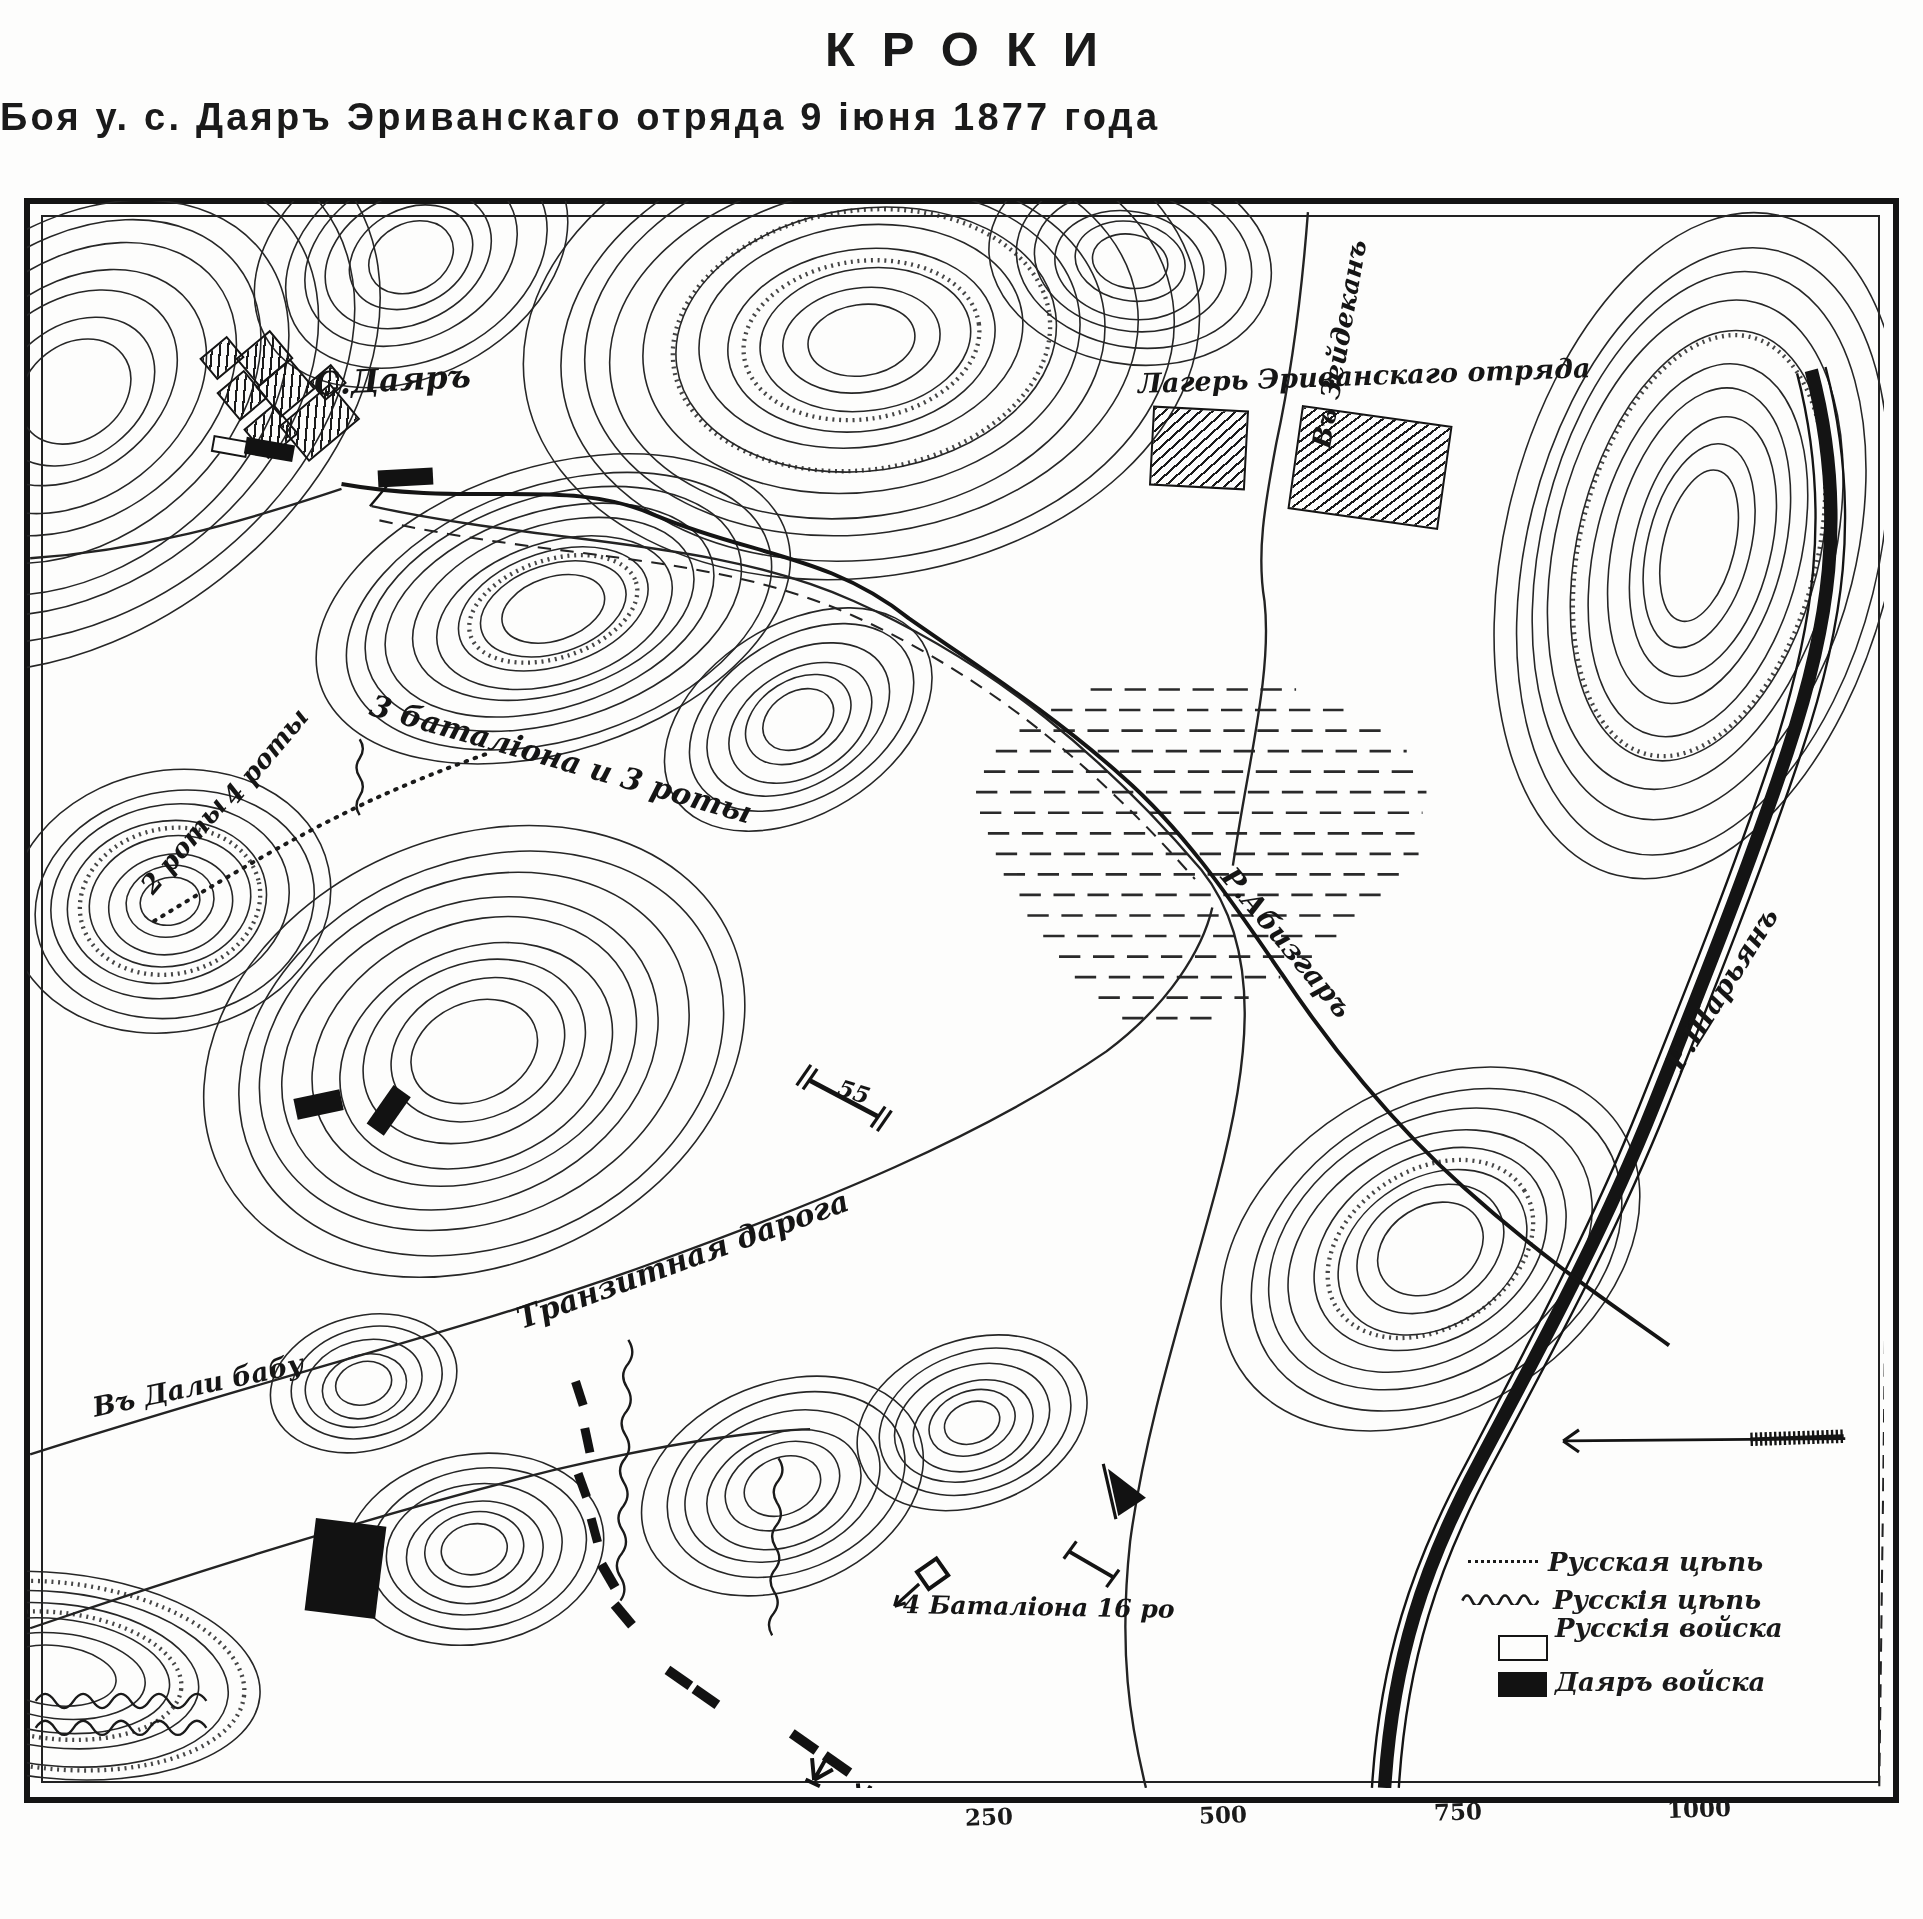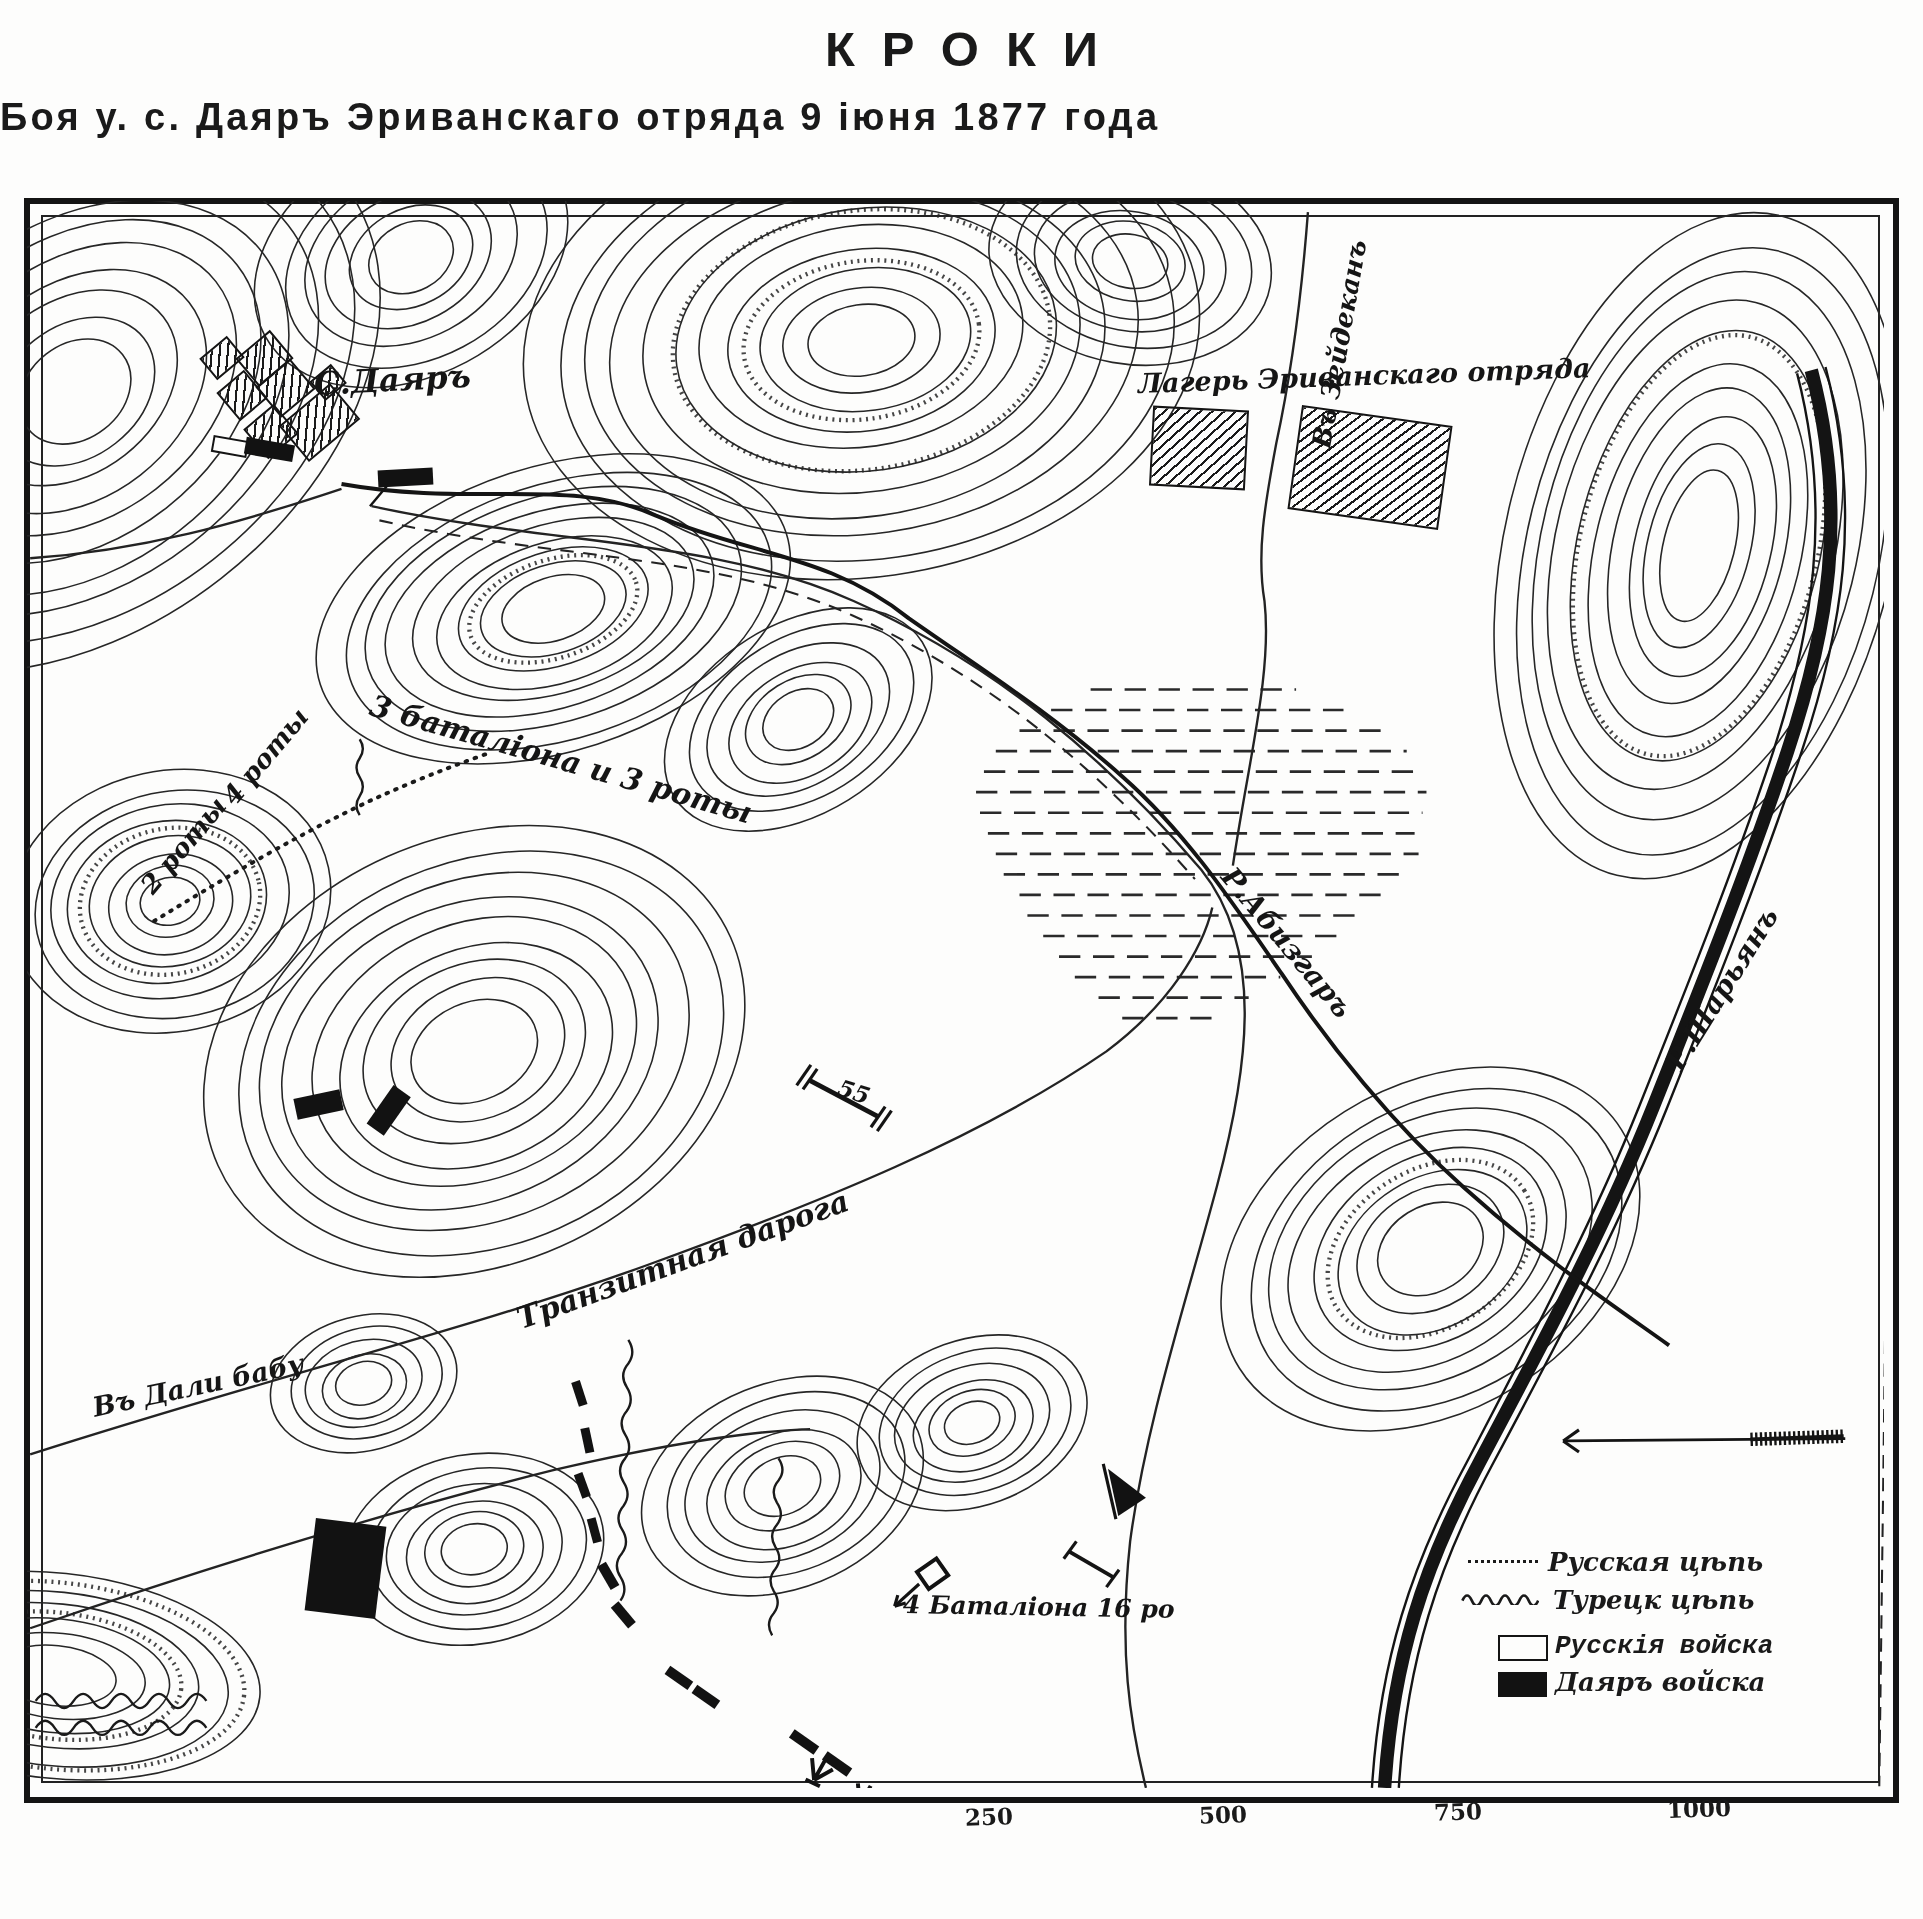--- a/index.html
+++ b/index.html
@@ -348,24 +348,24 @@
 <div class="abs lbl" style="left:839px;top:1073px;font-size:23px;transform:rotate(18deg);">55</div>
 
 <div class="abs" style="left:1460px;top:1547px;width:332px;">
   <div style="position:relative;height:150px;">
     <div class="abs dotline" style="left:8px;top:12.6px;"></div>
     <div class="abs leg-lbl" style="left:88px;top:0px;">Русская цѣпь</div>
 
     <svg class="abs" style="left:0px;top:41px;" width="79" height="17.4" viewBox="0 0 100 22">
       <path d="M3,16 q6,-13 12,0 t12,0 t12,0 t12,0 t12,0 t12,0 t12,0 t12,0" fill="none" stroke="#1a1a1a" stroke-width="3.4"></path>
     </svg>
-    <div class="abs leg-lbl" style="left:93px;top:38px;">Турецк цѣпь</div>
+    <div class="abs leg-lbl" style="left:93px;top:38px;">Русскія цѣпь</div>
 
     <div class="abs hollow" style="left:38px;top:88px;width:46px;height:22px;"></div>
-    <div class="abs leg-lbl" style="left:95px;top:84px;font-family:Liberation Mono, monospace;">Русскія войска</div>
+    <div class="abs leg-lbl" style="left:95px;top:66px;">Русскія войска</div>
 
     <div class="abs solid" style="left:38px;top:125px;width:49px;height:25px;"></div>
     <div class="abs leg-lbl" style="left:95px;top:120px;">Даяръ войска</div>
   </div>
 </div>
 
 <div class="abs scale-num" style="left:989px;top:1803px;">250</div>
 <div class="abs scale-num" style="left:1223px;top:1801px;">500</div>
 <div class="abs scale-num" style="left:1458px;top:1798px;">750</div>
 <div class="abs scale-num" style="left:1699px;top:1795px;">1000</div>

